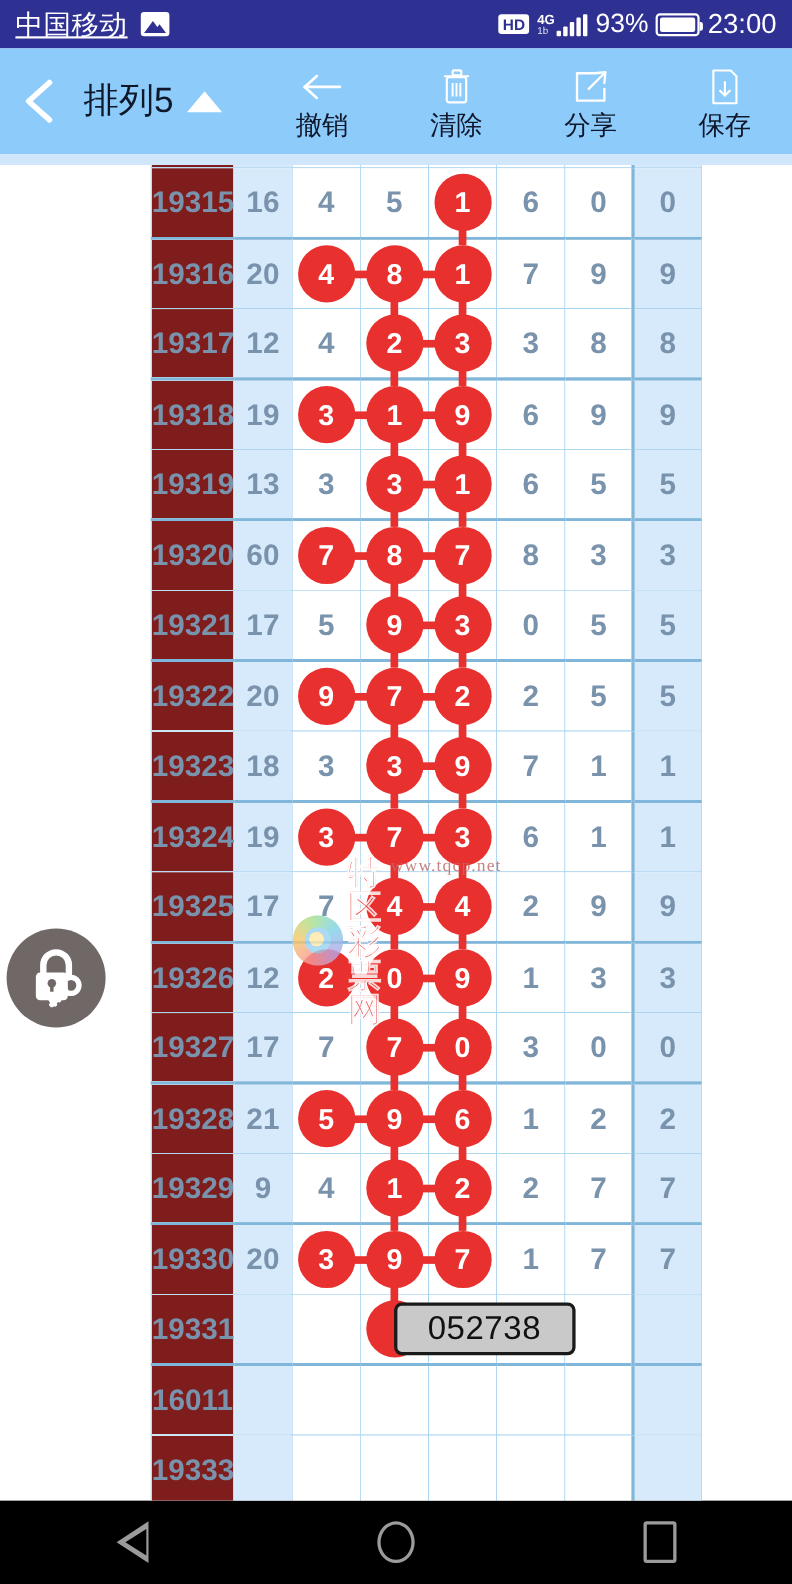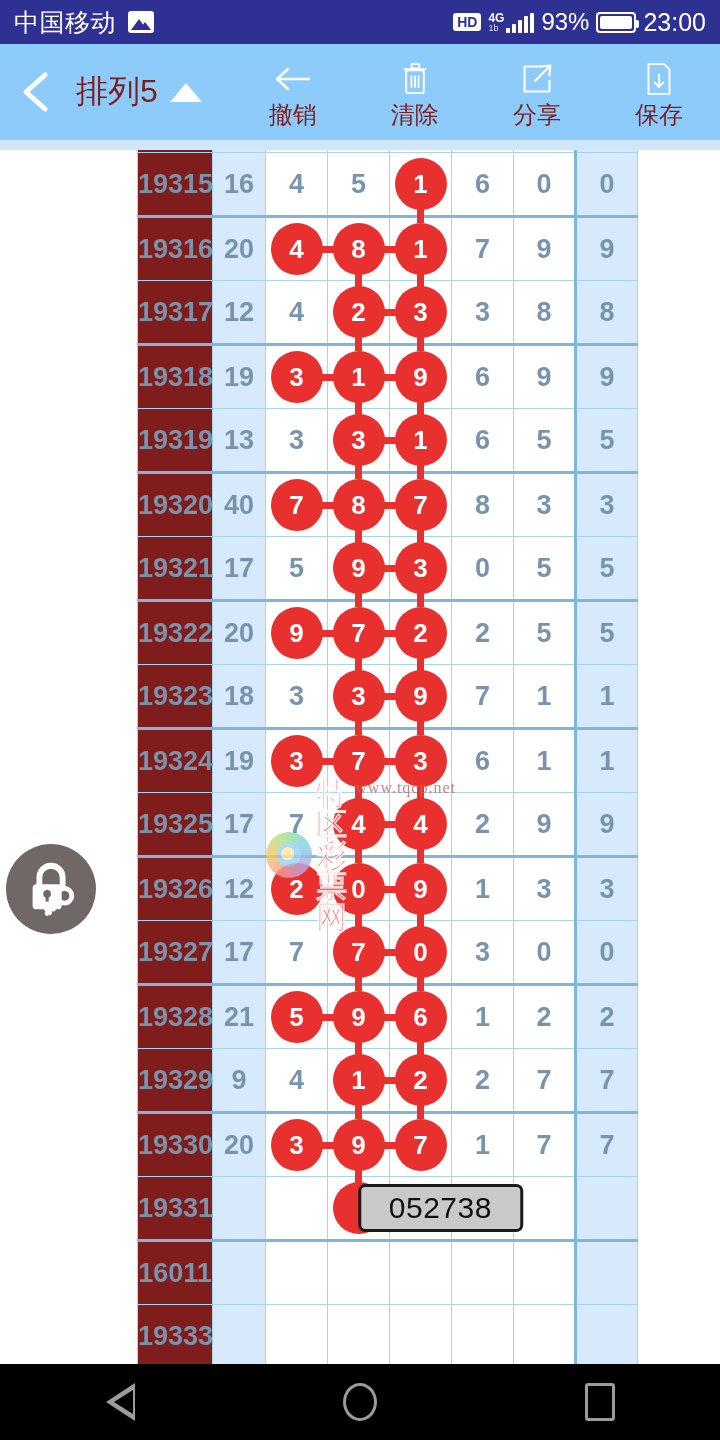--- a/index.html
+++ b/index.html
@@ -11,21 +11,21 @@
   }
 
   
   .statusbar {
     height: 44px; width: 720px;
     background: #2e3192;
     display: flex; align-items: center;
     padding: 0 14px;
     color: #ffffff;
   }
-  .sb-carrier { font-size: 25px; letter-spacing: 0.5px; }
+  .sb-carrier { font-size: 25px; letter-spacing: 0.5px; text-decoration: underline; }
   .sb-photo-icon {
     width: 26px; height: 22px; margin-left: 12px;
     background: #ffffff; border-radius: 3px;
     position: relative; overflow: hidden;
   }
   .sb-photo-icon::before {
     content: ""; position: absolute;
     left: 3px; bottom: 3px;
     width: 0; height: 0;
     border-left: 8px solid transparent;
@@ -68,21 +68,21 @@
     width: 3px; height: 8px; background: #ffffff; border-radius: 0 2px 2px 0;
   }
   .sb-batt i { display: block; position: absolute; left: 2px; top: 2px; bottom: 2px; right: 2px; background: #ffffff; border-radius: 2px; }
   .sb-time { font-size: 25px; }
 
   
   .toolbar {
     height: 96px; width: 720px;
     background: #8ccbfa;
     display: flex; align-items: center;
-    color: #7f1d1d;
+    color: #0f172a;
   }
   .tb-back {
     width: 72px; height: 96px;
     display: flex; align-items: center; justify-content: center;
   }
   .tb-back svg { width: 34px; height: 44px; }
   .tb-title {
     display: flex; align-items: center; gap: 12px;
     margin-left: 4px;
   }
@@ -472,21 +472,21 @@
               <div class="ball">1</div>
               <span class="lnk-down"></span>
               <span class="lnk-left"></span>
             </td>
             <td class="c-d"><span>6</span></td>
             <td class="c-d sep"><span>5</span></td>
             <td class="c-tail">5</td>
           </tr>
           <tr class="grp">
             <td class="c-issue">19320</td>
-            <td class="c-sum">40</td>
+            <td class="c-sum">60</td>
             <td class="c-d">
               <div class="ball">7</div>
             </td>
             <td class="c-d">
               <div class="ball">8</div>
               <span class="lnk-down"></span>
               <span class="lnk-left"></span>
             </td>
             <td class="c-d">
               <div class="ball">7</div>

